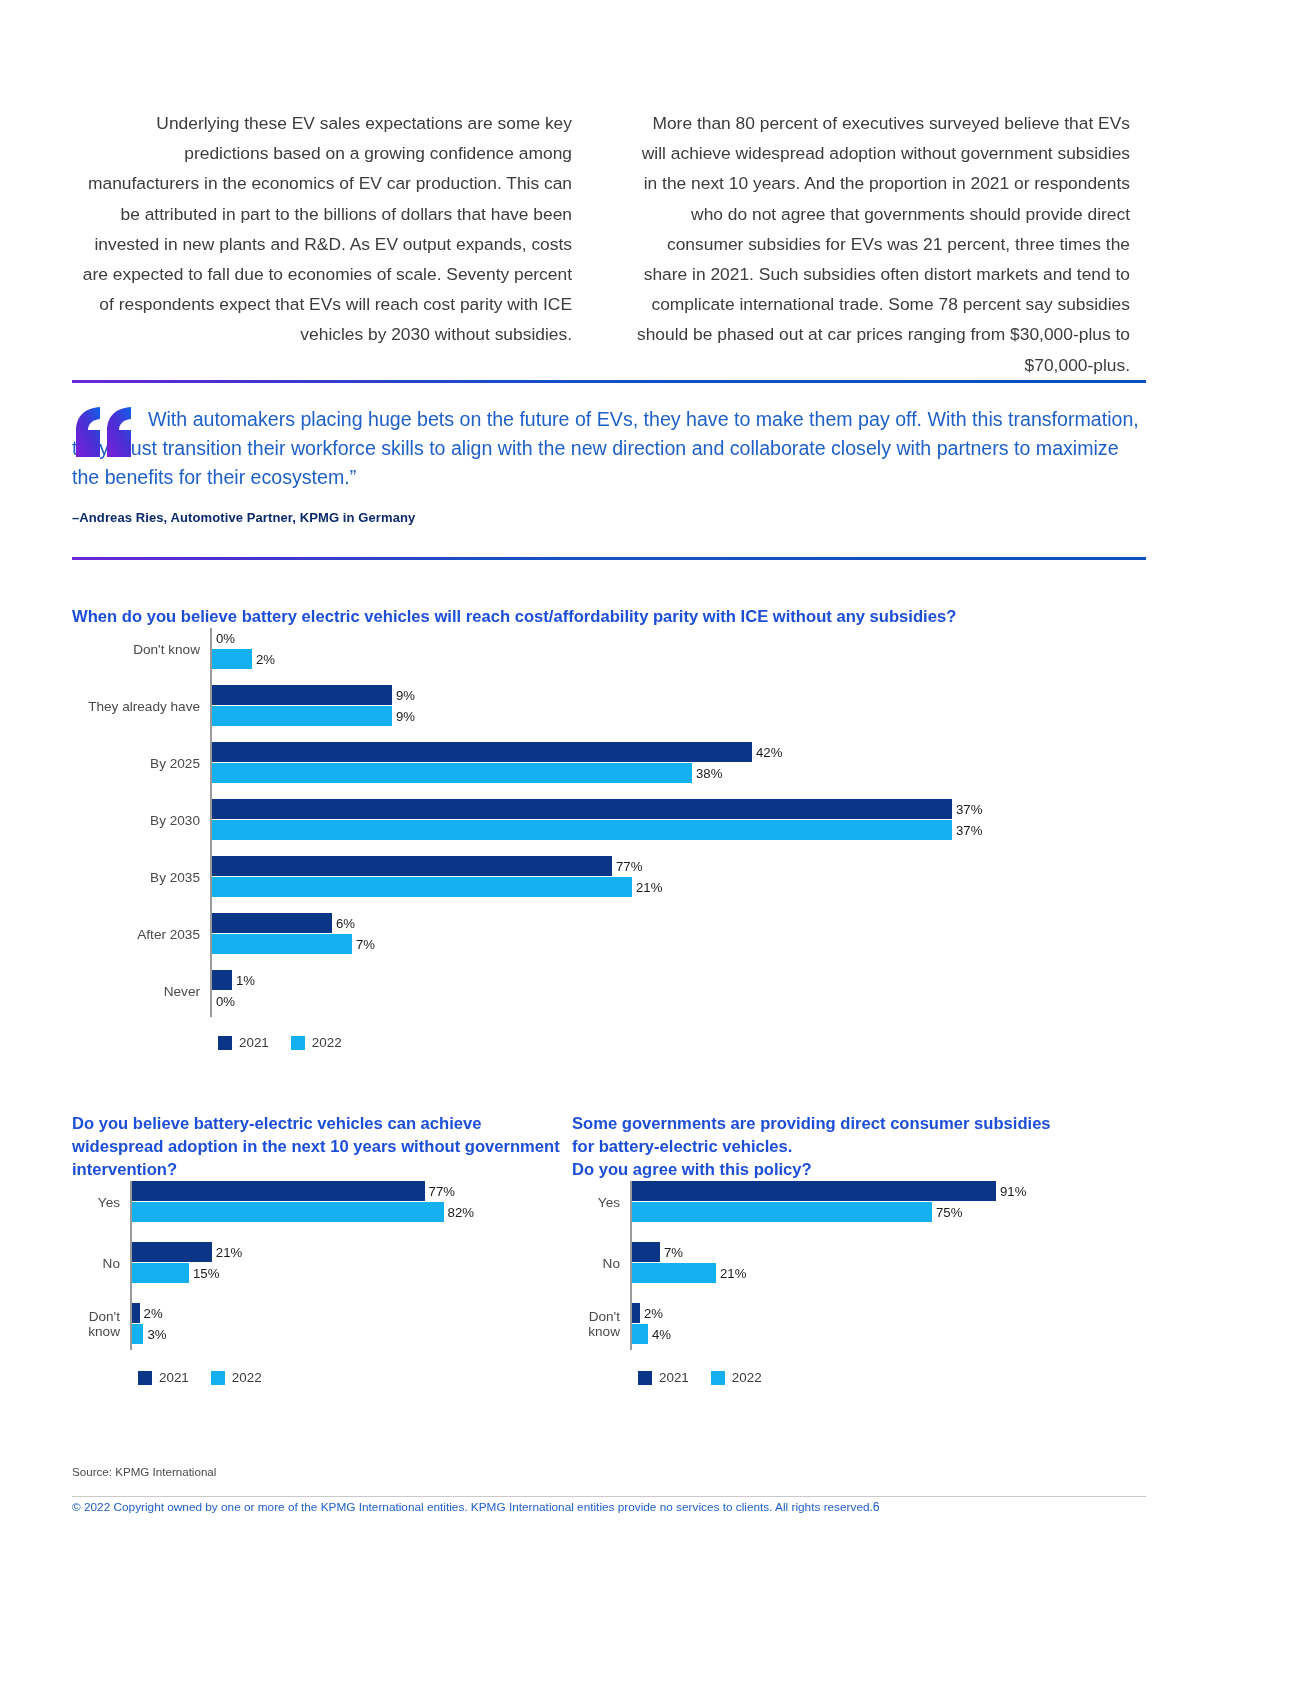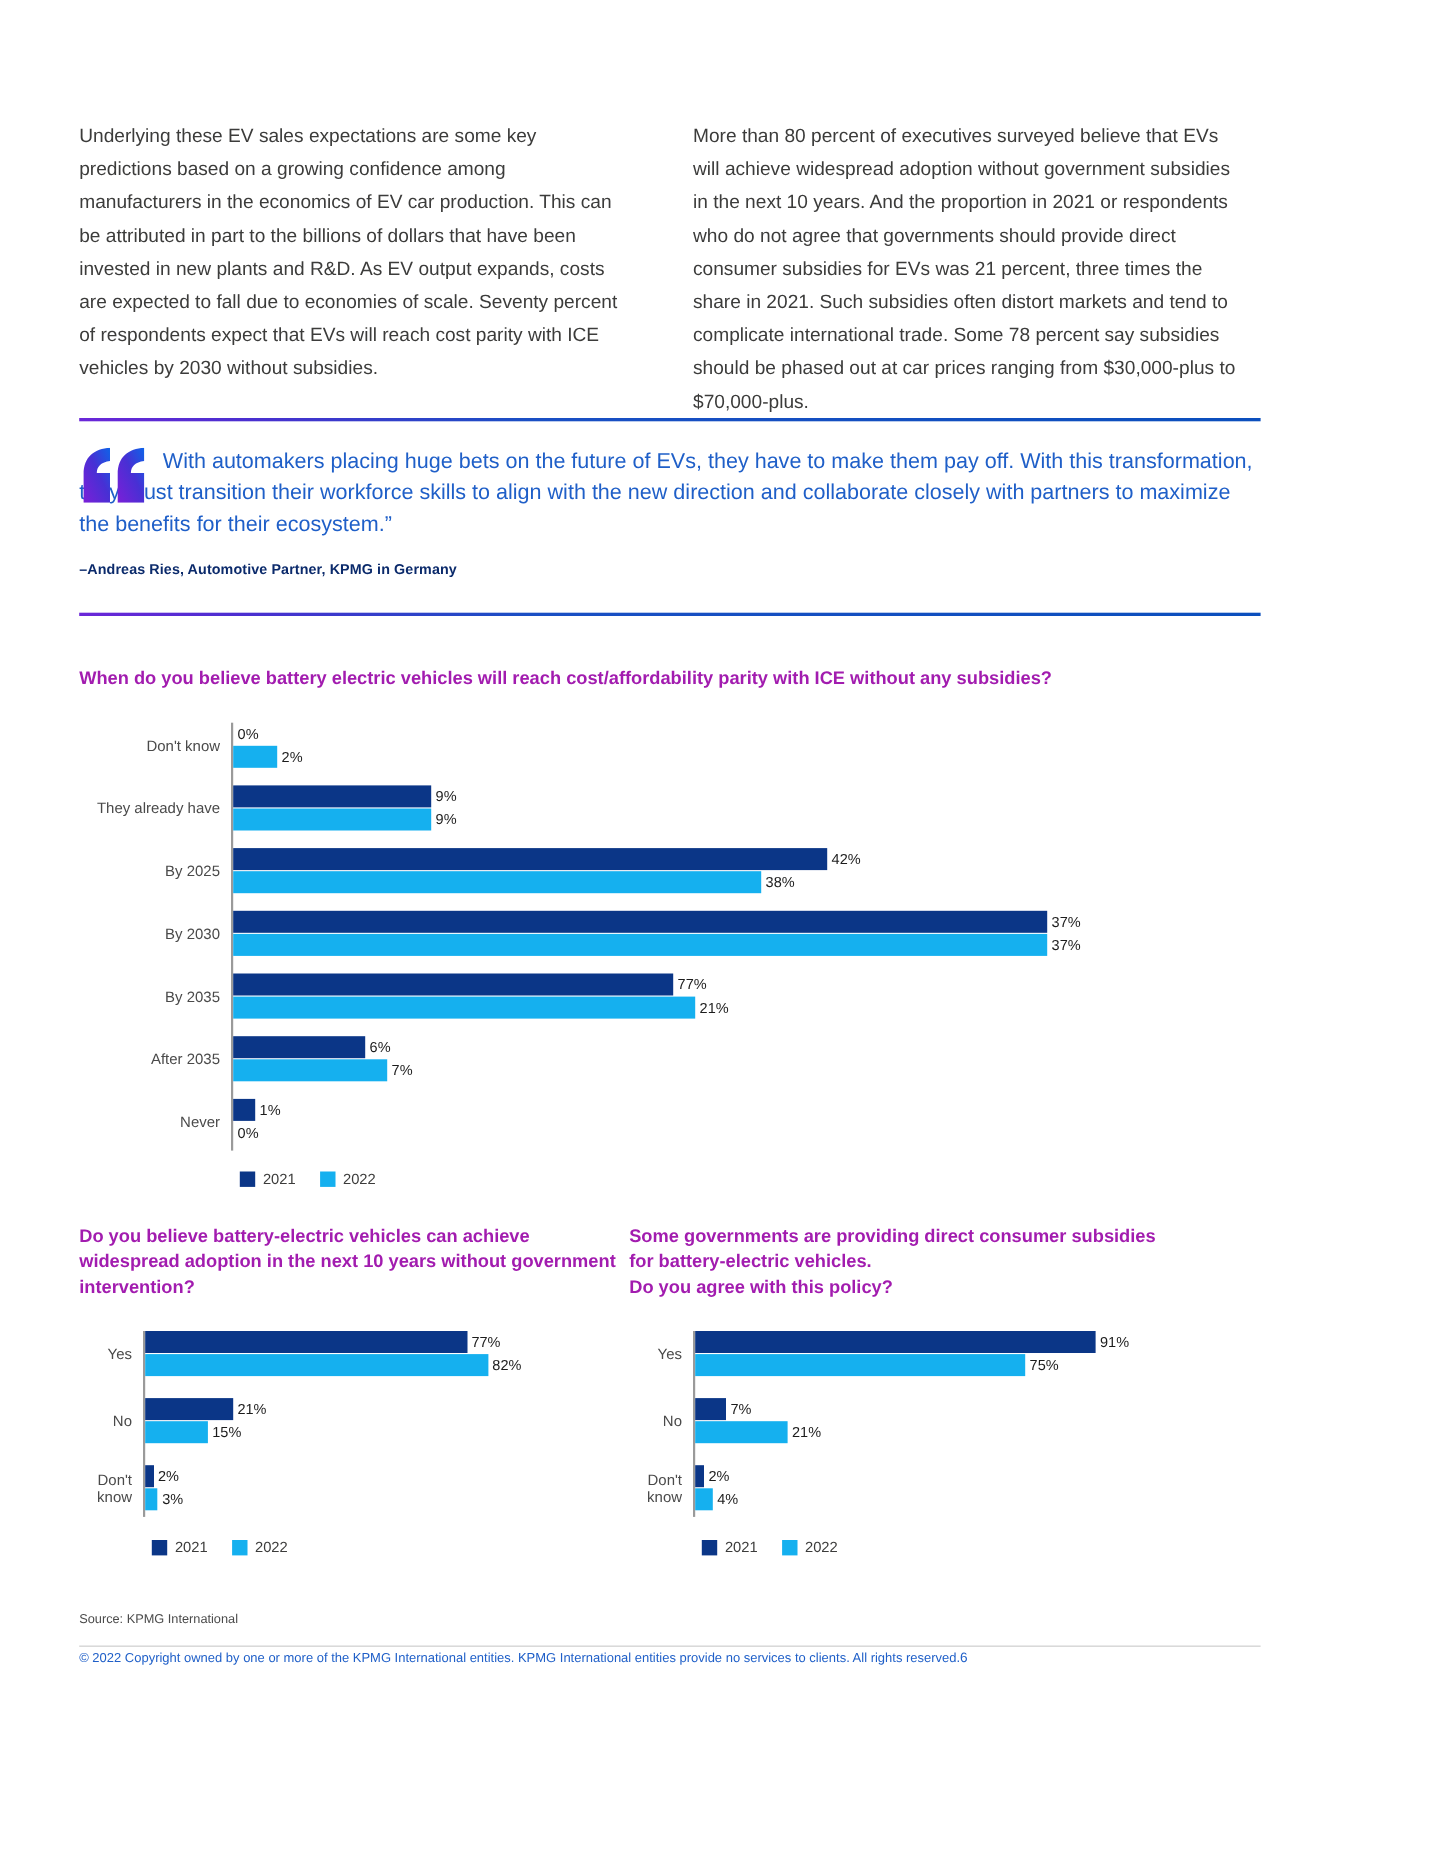--- a/index.html
+++ b/index.html
@@ -11,21 +11,21 @@
     position:relative;
     overflow:hidden;
   }
   .page { position:relative; width:1300px; height:1683px; }
 
   
   .cols {
     position:absolute; left:72px; top:108px; width:1058px;
     display:flex; gap:58px;
   }
-  .col { width:500px; }
+  .col { width:500px;text-align:right; }
   .col p {
     margin:0;
     font-size:17.4px;
     line-height:30.2px;
     color:#3c3c3b;
     font-weight:400;
   }
 
   
   .quote-wrap { position:absolute; left:72px; top:380px; width:1074px; }
@@ -52,27 +52,27 @@
     font-size:13px;
     font-weight:bold;
     color:#0b2a6b;
     letter-spacing:0.1px;
   }
   .quote-foot-space { height:22px; }
 
   
   .chart-title {
     font-weight:bold;
-    color:#a21caf;
+    color:#1d4ed8;
     font-size:16.6px;
     line-height:23px;
   }
 
   .main-chart { position:absolute; left:72px; top:605px; width:1074px; }
-  .mc-plot { position:relative; margin-top:29px; }
+  .mc-plot { position:relative; }
 
   .row-group { position:relative; }
   .cat-label {
     position:absolute; right:0; top:50%;
     transform:translateY(-50%);
     font-size:13.6px; color:#4a4a4a;
     white-space:nowrap;
     text-align:right;
   }
   .bar {

